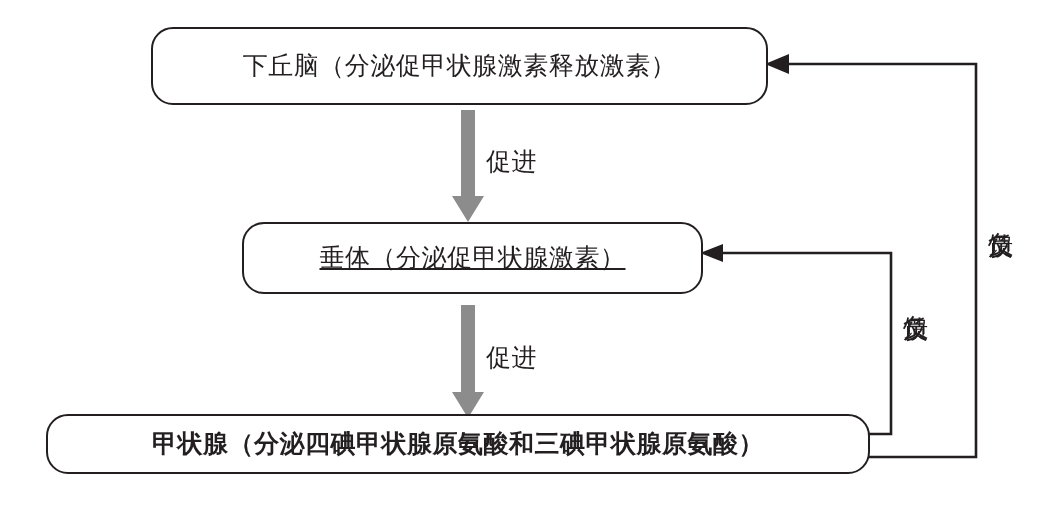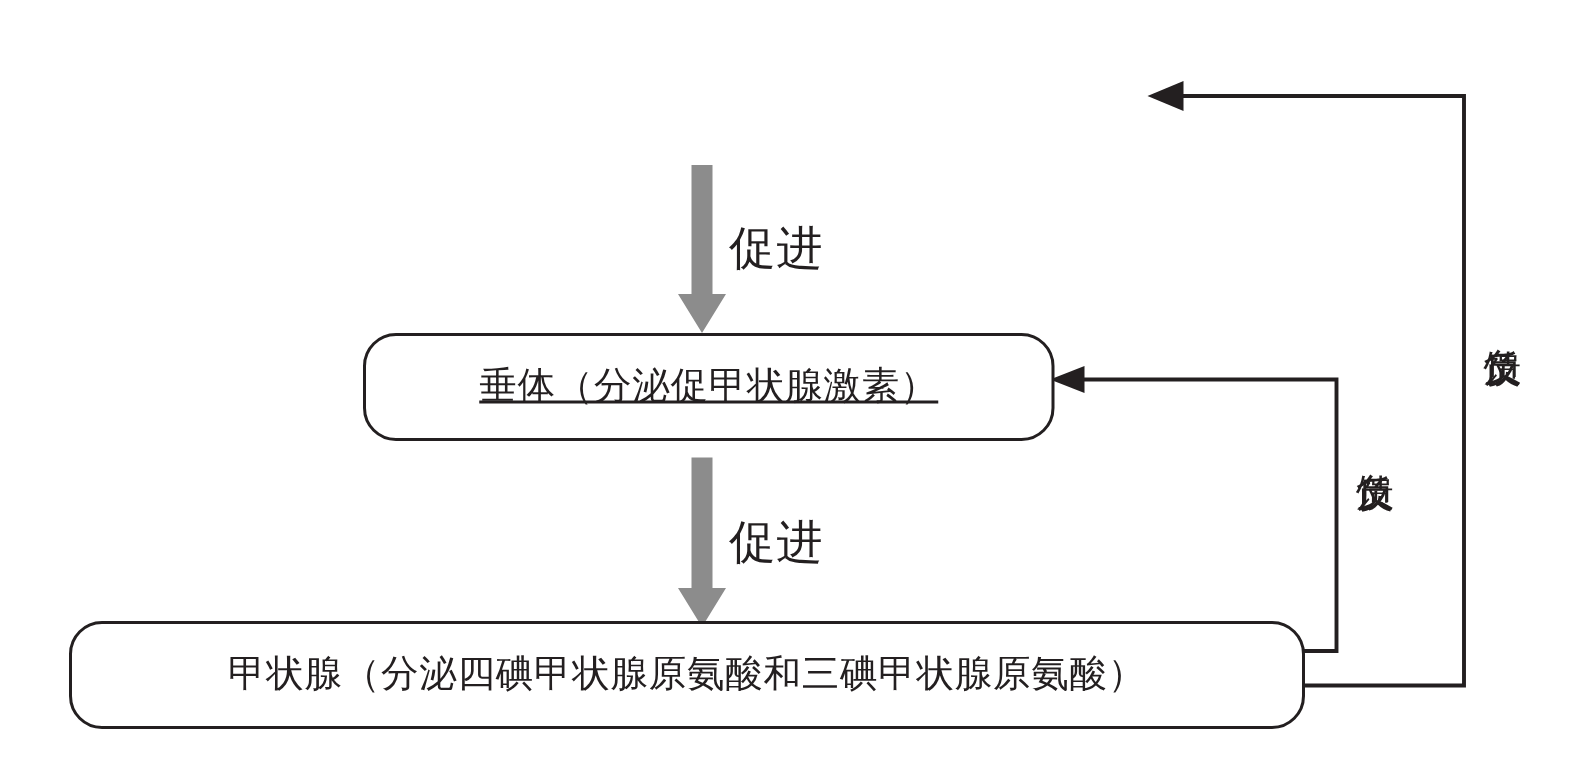--- a/index.html
+++ b/index.html
@@ -55,25 +55,26 @@
     left: 242px;
     top: 222px;
     width: 461px;
     height: 72px;
     text-decoration: underline;
   }
   #node-thyroid {
     left: 46px;
     top: 414px;
     width: 824px;
-    height: 72px;
+    height: 60px;
+    font-weight: bold;
   }
   .promote-label {
     position: absolute;
-    font-size: 31px;
+    font-size: 25px;
     color: #231f20;
     white-space: nowrap;
     letter-spacing: 0.5px;
     z-index: 3;
   }
   #promote-1 {
     left: 486px;
     top: 145px;
   }
   #promote-2 {
@@ -118,20 +119,23 @@
       <path d="M 868 434 L 891 434 L 891 253 L 712 253" fill="none" stroke="#231f20" stroke-width="2.6" stroke-linejoin="miter"></path>
       <path d="M 700 253 L 723 244 L 723 262 Z" fill="#231f20"></path>
     </g>
 
     <g>
       <path d="M 868 457 L 976 457 L 976 64 L 778 64" fill="none" stroke="#231f20" stroke-width="2.6" stroke-linejoin="miter"></path>
       <path d="M 765 64 L 789 54 L 789 74 Z" fill="#231f20"></path>
     </g>
   </svg>
 
+  <div class="node" id="node-hypothalamus">
+    <span class="node-label">下丘脑（分泌促甲状腺激素释放激素）</span>
+  </div>
 
   <div class="node" id="node-pituitary">
     <span class="node-label">垂体（分泌促甲状腺激素）</span>
   </div>
 
   <div class="node" id="node-thyroid">
     <span class="node-label">甲状腺（分泌四碘甲状腺原氨酸和三碘甲状腺原氨酸）</span>
   </div>
 
   <div class="promote-label" id="promote-1">促进</div>

